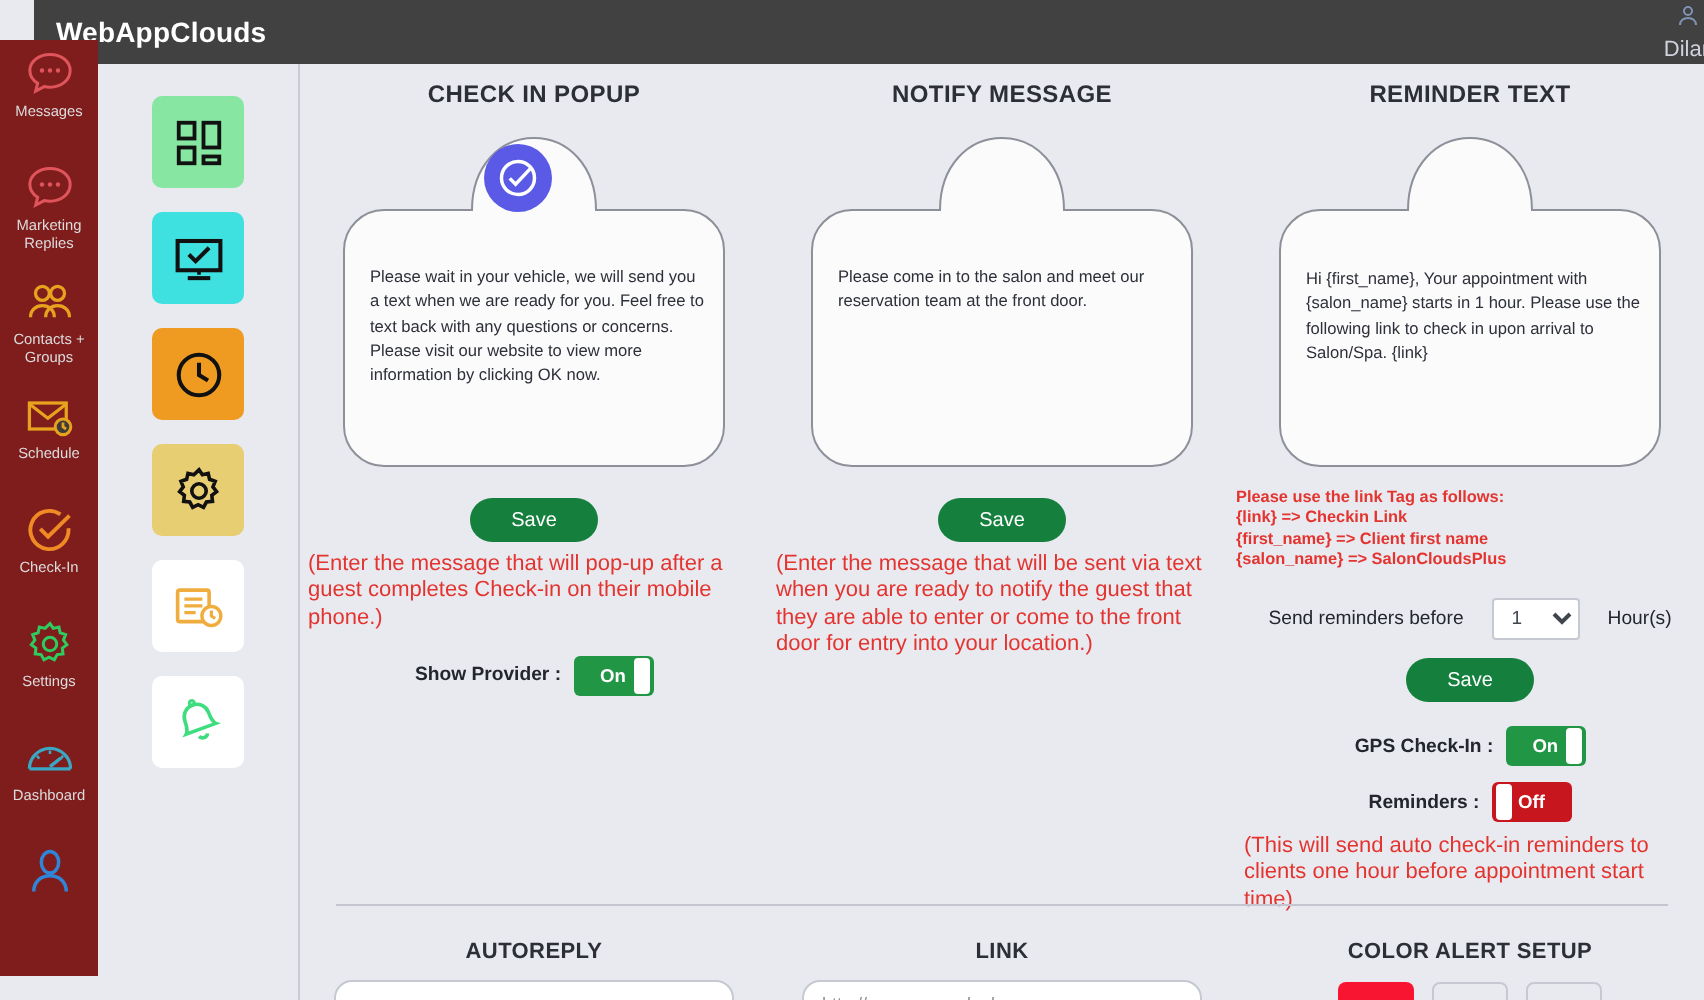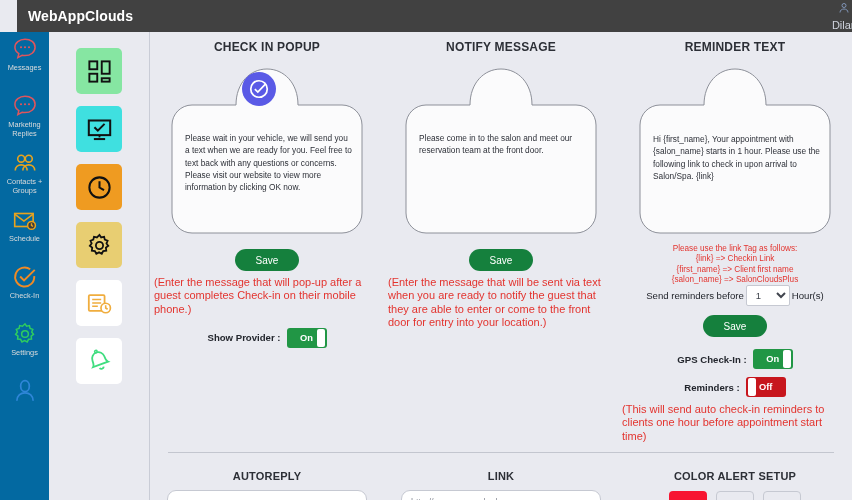--- a/index.html
+++ b/index.html
@@ -22,22 +22,22 @@
   }
   .topbar-right {
     margin-left: auto; display: flex; align-items: center;
     gap: 5px; padding-right: 12px; flex-direction: column;
   }
   .user-name { color: #cfd3dd; font-size: 11px; }
   .user-ico { width: 12px; height: 12px; display: block; }
 
   
   .rail {
-    position: absolute; left: 0; top: 32px; width: 49px; height: 468px;
-    background: #0369a1; overflow: hidden;
+    position: absolute; left: 0; top: 20px; width: 49px; height: 468px;
+    background: #7f1d1d; overflow: hidden;
   }
   .rail-item {
     width: 49px; height: 57px; display: flex; flex-direction: column;
     align-items: center; justify-content: flex-start; padding-top: 4px;
     cursor: pointer;
   }
   .rail-ico { width: 26px; height: 26px; display: block; }
   .rail-lbl {
     color: #dcdcdc; font-size: 7.4px; line-height: 8.6px; text-align: center;
     margin-top: 2px; width: 48px;
@@ -113,32 +113,32 @@
   }
   .switch .knob {
     position: absolute; top: 1px; width: 8px; height: 18px;
     background: #ffffff; border-radius: 2px;
   }
   .switch.on .knob { right: 2px; }
   .switch.off .knob { left: 2px; }
 
   .rem-row {
     display: flex; align-items: center; justify-content: center;
-    gap: 2px; 
+    gap: 14px; margin-top: 14px;
   }
   .rem-lbl { font-size: 9.6px; color: #23262d; }
   .rem-select {
     width: 44px; height: 21px; background: #fff;
     border: 1px solid #c6c9d2; border-radius: 2px;
     font-size: 9.5px; color: #41454e; padding-left: 5px;
     font-family: "Liberation Sans", sans-serif; cursor: pointer;
   }
   .link-note {
     color: #e3342f; font-size: 8.2px; line-height: 10.3px;
-    font-weight: normal; text-align: center; margin-top: 4px;
+    font-weight: bold; text-align: left; margin-top: 4px;
   }
 
   .divider {
     position: absolute; left: 18px; top: 420px; width: 666px; height: 1px;
     background: #c3c6cf;
   }
 
   
   .bottom { position: absolute; left: 0; top: 438px; width: 702px; display: flex; }
   .bcol { width: 234px; text-align: center; }
@@ -226,20 +226,29 @@
     </div>
 
     <div class="rail-item">
       <svg class="rail-ico" viewBox="0 0 24 24">
         <path d="M12 2.6l1.5 2.2 2.6-.6.6 2.6 2.5.9-1 2.5 1.6 2.1-2.1 1.6.3 2.7-2.7.3-1.3 2.4-2.4-1.2-2.4 1.2-1.3-2.4-2.7-.3.3-2.7-2.1-1.6 1.6-2.1-1-2.5 2.5-.9.6-2.6 2.6.6z" fill="none" stroke="#2ecc5f" stroke-width="1.4"></path>
         <circle cx="12" cy="12" r="3.1" fill="none" stroke="#2ecc5f" stroke-width="1.4"></circle>
       </svg>
       <div class="rail-lbl">Settings</div>
     </div>
 
+    <div class="rail-item">
+      <svg class="rail-ico" viewBox="0 0 24 24">
+        <path d="M2.5 17a9.5 9.5 0 0 1 19 0" fill="none" stroke="#3aa7c4" stroke-width="1.5"></path>
+        <path d="M2.5 17h19" stroke="#3aa7c4" stroke-width="1.5"></path>
+        <path d="M12 16l5-4" stroke="#3aa7c4" stroke-width="1.6"></path>
+        <path d="M6 11l1 1.4M12 8.5v1.7M18 11l-1 1.4" stroke="#3aa7c4" stroke-width="1.2"></path>
+      </svg>
+      <div class="rail-lbl">Dashboard</div>
+    </div>
 
     <div class="rail-item">
       <svg class="rail-ico" viewBox="0 0 24 24">
         <ellipse cx="12" cy="7.5" rx="4" ry="5" fill="none" stroke="#2f86d8" stroke-width="1.6"></ellipse>
         <path d="M4.5 21c0-4.6 3.4-7.3 7.5-7.3s7.5 2.7 7.5 7.3" fill="none" stroke="#2f86d8" stroke-width="1.6"></path>
       </svg>
 
     </div>
 
   </div>

